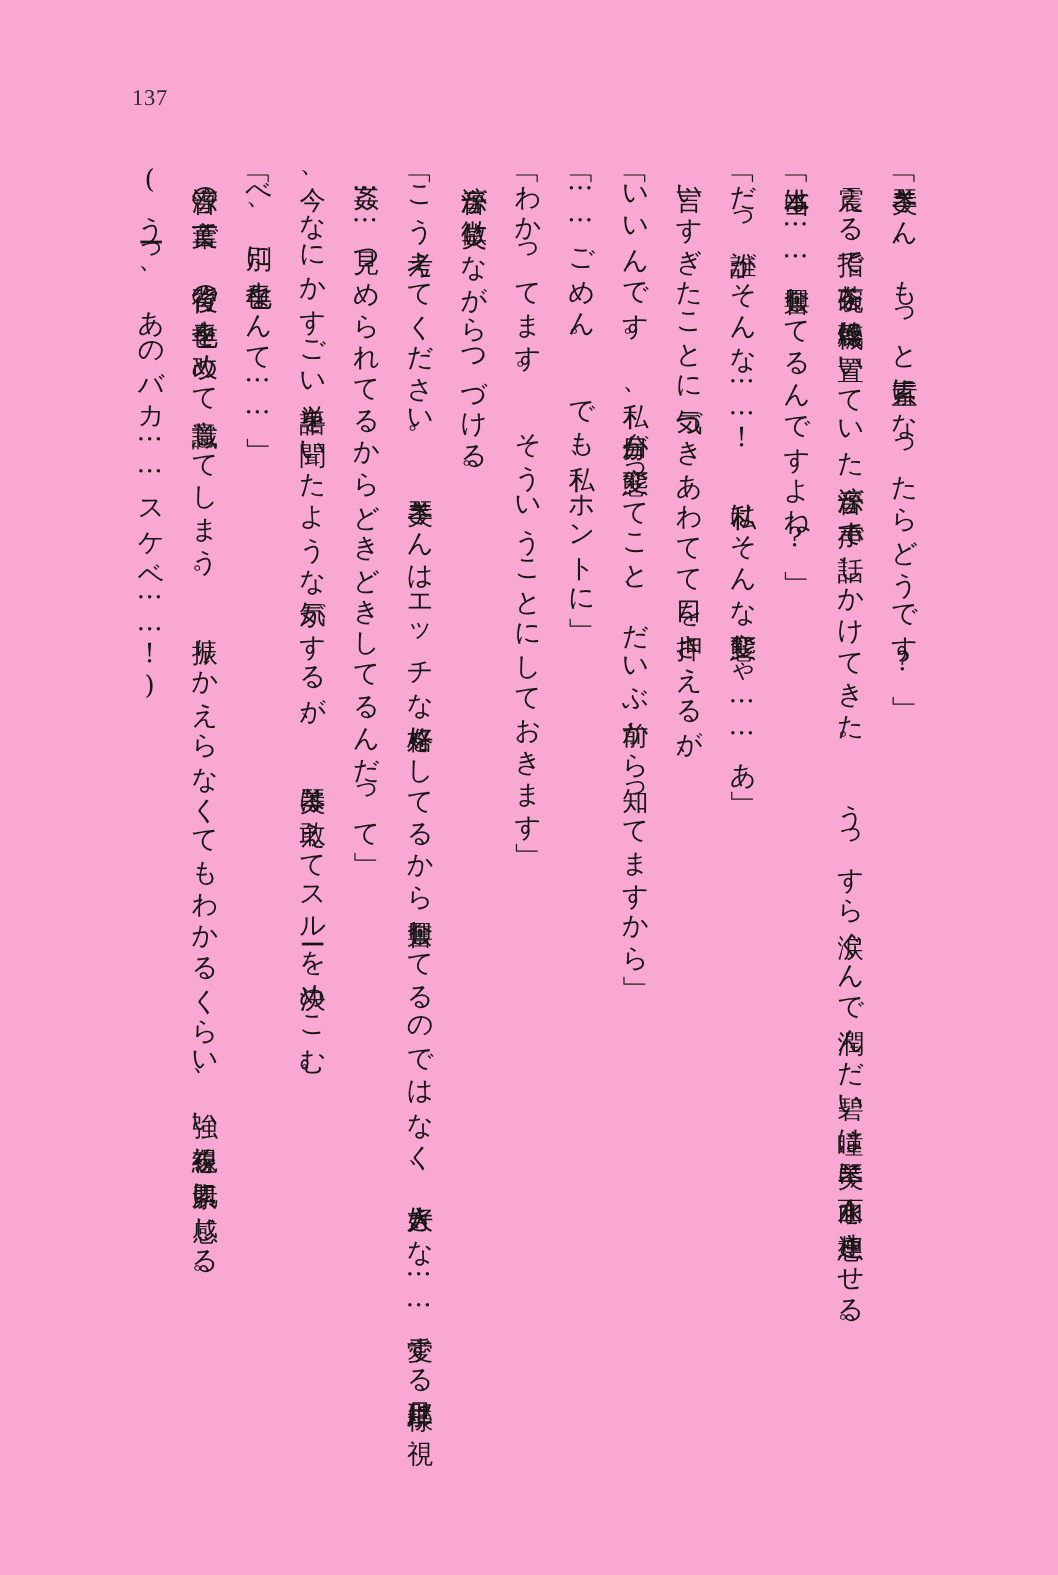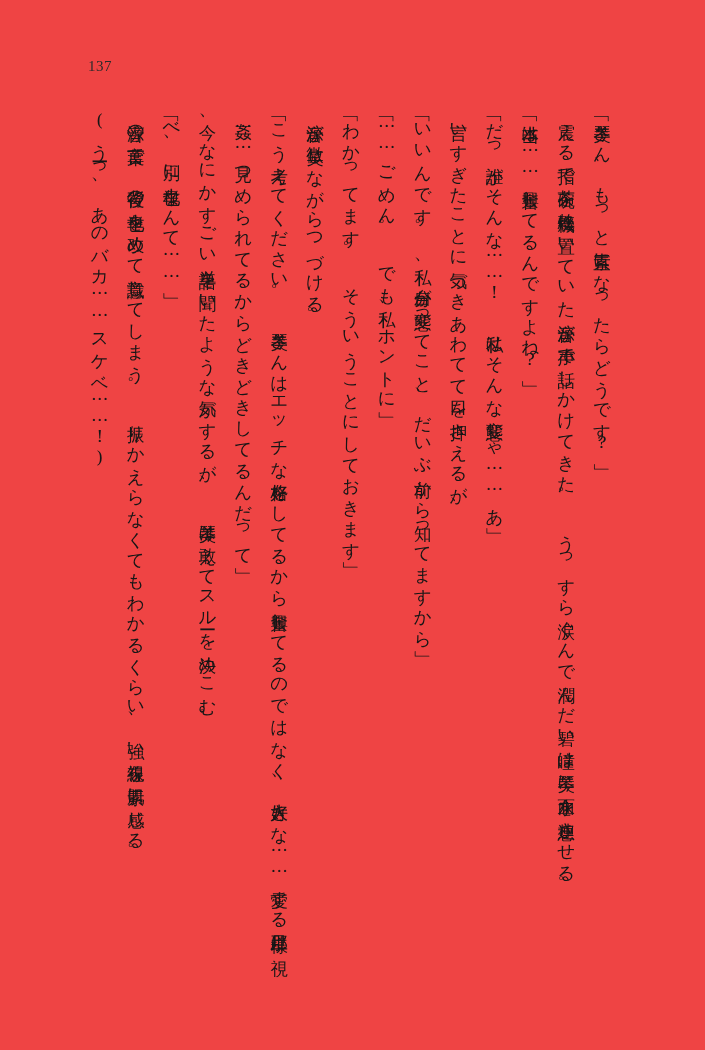--- a/index.html
+++ b/index.html
@@ -15,21 +15,21 @@
     position: relative;
     overflow: hidden;
   }
 
   .page {
     position: absolute;
     left: 0;
     top: 0;
     width: 705px;
     height: 1050px;
-    background: #ef4444;
+    background: #f9a8d4;
   }
 
   
   .page-number {
     position: absolute;
     left: 88px;
     top: 58px;
     font-size: 15px;
     letter-spacing: 0.5px;
     color: #2b2b2b;

